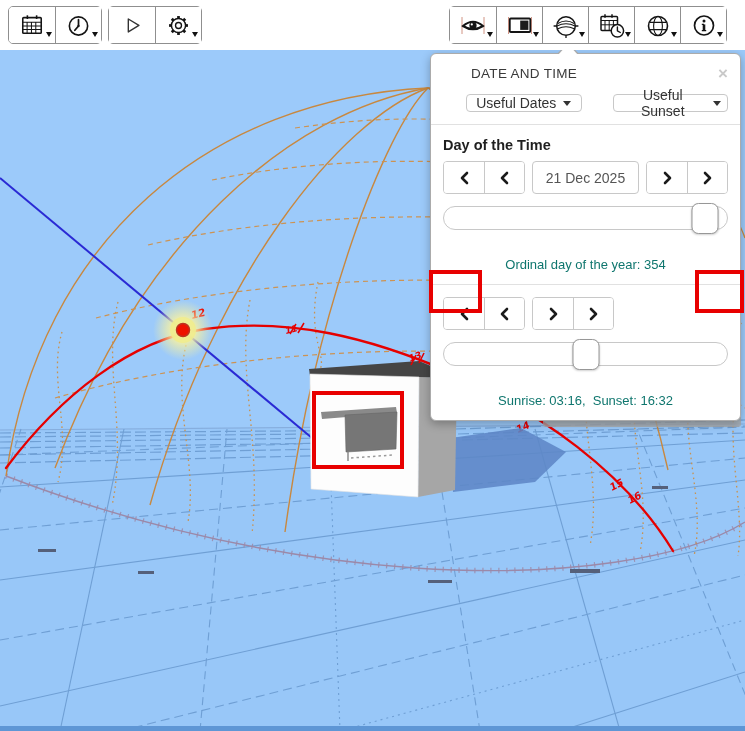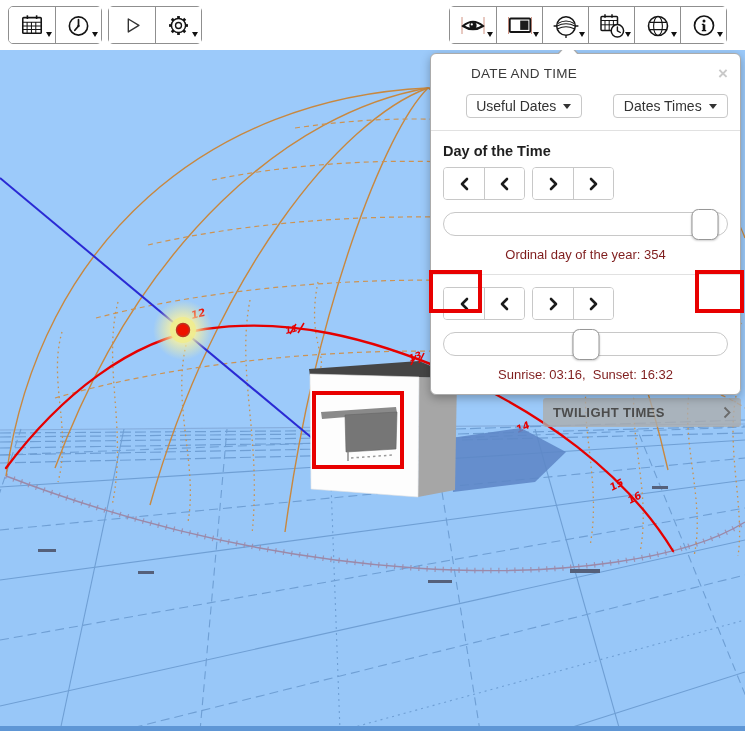--- a/index.html
+++ b/index.html
@@ -30,40 +30,40 @@
          background:#fff;border:1px solid #ababab;border-radius:6px;padding:8px 12px 12px 12px;
          box-shadow:0 3px 10px rgba(0,0,0,.28);}
   .panel::before{content:"";position:absolute;top:-12px;left:126px;width:0;height:0;
          border-left:11px solid transparent;border-right:11px solid transparent;border-bottom:12px solid #ababab;}
   .panel::after{content:"";position:absolute;top:-10.5px;left:127px;width:0;height:0;
          border-left:10px solid transparent;border-right:10px solid transparent;border-bottom:11px solid #fff;}
   .panel-head{display:flex;align-items:center;justify-content:space-between;height:22px;margin-bottom:10px;margin-left:28px;}
   .panel-title{font-size:13.5px;color:#3a3a3a;letter-spacing:.3px;}
   .panel-close{color:#c9c9c9;font-size:17px;line-height:1;cursor:pointer;font-weight:bold;}
   .useful-row{display:flex;gap:8px;}
-  .useful-btn{flex:1;height:24px;background:#fff;border:1px solid #c8c8c8;border-radius:4px;
+  .useful-btn{flex:1;height:18px;background:#fff;border:1px solid #c8c8c8;border-radius:4px;
               font-size:14px;color:#333;display:flex;align-items:center;justify-content:center;cursor:pointer;
               font-family:inherit;margin-left:23px;}
   .useful-btn .dcaret{margin-left:7px;width:0;height:0;border-left:4px solid transparent;
               border-right:4px solid transparent;border-top:5px solid #333;}
   .divider{border:none;border-top:1px solid #e1e1e1;margin:12px -12px;}
   .sec-head{font-size:14.5px;font-weight:bold;color:#1f1f1f;margin:2px 0 8px 0;}
   .stp-row{display:flex;gap:7px;height:33px;position:relative;}
   .stp-group{display:flex;border:1px solid #c8c8c8;border-radius:4px;overflow:hidden;background:#fff;}
   .stp-btn{width:40px;border:none;background:#fff;display:flex;align-items:center;justify-content:center;cursor:pointer;padding:0;}
   .stp-btn + .stp-btn{border-left:1px solid #c8c8c8;}
   .stp-display{flex:1;border:1px solid #c8c8c8;border-radius:4px;display:flex;align-items:center;
                justify-content:center;font-size:14px;color:#555;background:#fff;}
   .slider{position:relative;height:31px;margin-top:9px;}
   .slider-track{position:absolute;left:0;right:0;top:3px;height:24px;border:1px solid #c8c8c8;
                 border-radius:13px;background:#fff;box-sizing:border-box;cursor:pointer;}
   .slider-thumb{position:absolute;top:0;width:27px;height:31px;background:#fff;border:1px solid #979797;
                 border-radius:7px;box-sizing:border-box;transform:translateX(-50%);
                 box-shadow:0 1px 2px rgba(0,0,0,.18);cursor:grab;}
-  .caption{text-align:center;font-size:13px;color:#7f1d1d;margin-top:7px;white-space:pre-wrap;}
+  .caption{text-align:center;font-size:13px;color:#0f766e;margin-top:23px;white-space:pre-wrap;}
   
   .hl{position:absolute;border:4px solid #e80000;box-sizing:border-box;z-index:30;pointer-events:none;}
   .hl-time-prev{left:429px;top:270px;width:53px;height:43px;}
   .hl-time-next{left:695px;top:270px;width:49px;height:43px;}
   .hl-cube{left:312px;top:391px;width:92px;height:78px;z-index:6;}
   .chev-svg{display:block;}
 </style>
 </head>
 <body>
 
@@ -315,41 +315,42 @@
     <span class="panel-title">DATE AND TIME</span>
     <span class="panel-close">×</span>
   </div>
 
   <div class="useful-row">
     <button class="useful-btn">
       <span>Useful Dates</span>
       <span class="dcaret"></span>
     </button>
     <button class="useful-btn">
-      <span>Dates Times</span>
+      <span>Useful Sunset</span>
       <span class="dcaret"></span>
     </button>
   </div>
 
   <hr class="divider">
 
   <div class="sec-head">Day of the Time</div>
   <div class="stp-row">
     <div class="stp-group">
       <button class="stp-btn">
         <svg class="chev-svg" width="11" height="14" viewBox="0 0 11 14" fill="none" stroke="#1b1b1b" stroke-width="2.6" stroke-linecap="round" stroke-linejoin="round">
             <polyline points="8,2 3,7 8,12"></polyline>
           </svg>
       </button>
       <button class="stp-btn">
         <svg class="chev-svg" width="11" height="14" viewBox="0 0 11 14" fill="none" stroke="#1b1b1b" stroke-width="2.6" stroke-linecap="round" stroke-linejoin="round">
             <polyline points="8,2 3,7 8,12"></polyline>
           </svg>
       </button>
     </div>
+    <div class="stp-display">21 Dec 2025</div>
     <div class="stp-group">
       <button class="stp-btn">
         <svg class="chev-svg" width="11" height="14" viewBox="0 0 11 14" fill="none" stroke="#1b1b1b" stroke-width="2.6" stroke-linecap="round" stroke-linejoin="round">
             <polyline points="3,2 8,7 3,12"></polyline>
           </svg>
       </button>
       <button class="stp-btn">
         <svg class="chev-svg" width="11" height="14" viewBox="0 0 11 14" fill="none" stroke="#1b1b1b" stroke-width="2.6" stroke-linecap="round" stroke-linejoin="round">
             <polyline points="3,2 8,7 3,12"></polyline>
           </svg>

